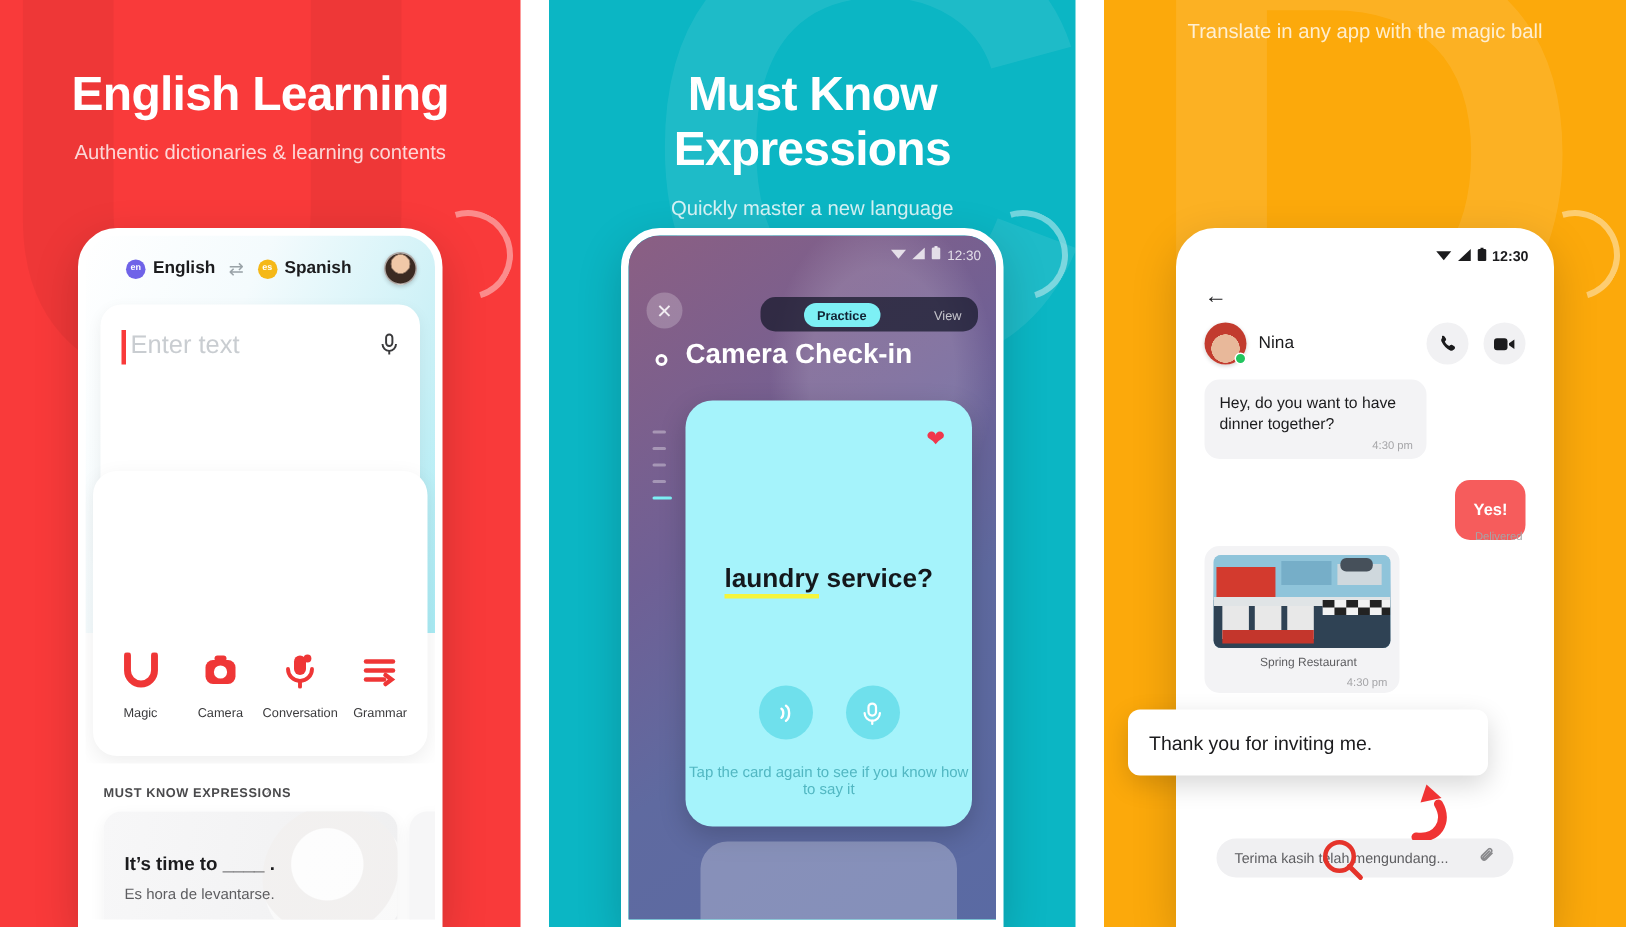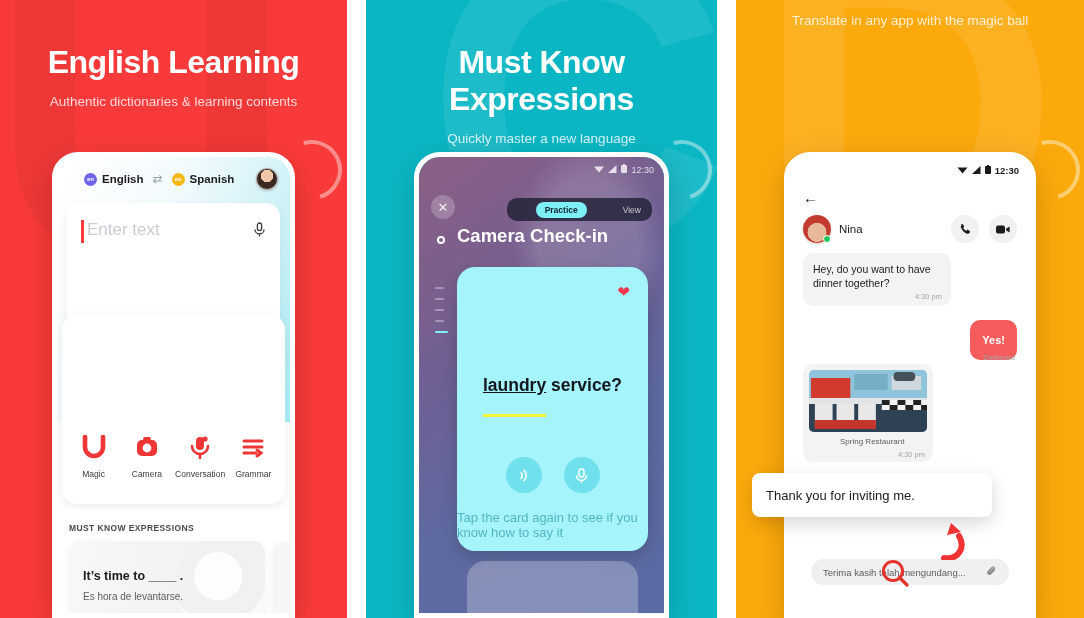--- a/index.html
+++ b/index.html
@@ -108,25 +108,25 @@
   .p2-title{position:absolute;left:38px;top:68px;font-size:18.5px;font-weight:700;color:#fff;}
   .p2-ticks{position:absolute;left:16px;top:130px;display:flex;flex-direction:column;gap:9px;}
   .tick{height:2px;background:rgba(255,255,255,.35);border-radius:2px;}
   .p2-card{position:absolute;left:38px;right:16px;top:110px;height:284px;border-radius:18px;
            background:#a5f3fb;box-shadow:0 6px 18px rgba(0,0,0,.18);}
   .heart{position:absolute;right:18px;top:16px;font-size:15px;color:#f0364c;}
   .p2-q1{position:absolute;left:0;right:0;top:80px;text-align:center;font-size:17.5px;
          font-weight:700;color:#14181c;}
   .p2-q2{position:absolute;left:0;right:0;top:108px;text-align:center;font-size:17.5px;
          font-weight:700;color:#14181c;}
-  .hl{border-bottom:3px solid #f4f53c;padding-bottom:19px;text-decoration:underline;}
+  .hl{border-bottom:3px solid #f4f53c;padding-bottom:1px;}
   .p2-btns{position:absolute;left:0;right:0;top:190px;display:flex;justify-content:center;gap:22px;}
   .rbtn{width:36px;height:36px;border-radius:50%;background:#6fe0ec;
         display:flex;align-items:center;justify-content:center;color:#fff;}
-  .p2-hint{position:absolute;left:0;right:0;top:243px;font-size:13px;
+  .p2-hint{position:absolute;left:0;right:0;top:243px;text-align:center;font-size:10px;
            color:#52b7c2;}
   .p2-card2{position:absolute;left:48px;right:26px;top:404px;height:70px;border-radius:18px;
             background:rgba(255,255,255,.26);}
 
   
   .p3-phone{left:48px;top:152px;width:252px;height:466px;background:#fff;
             border:5px solid #ffffff;box-sizing:border-box;border-radius:26px 26px 0 0;}
   .p3-statusbar{position:absolute;right:12px;top:8px;display:flex;align-items:center;gap:4px;
                 color:#1b1b1d;font-size:9.5px;font-weight:600;}
   .p3-back{position:absolute;left:14px;top:32px;font-size:15px;color:#1b1b1d;}

